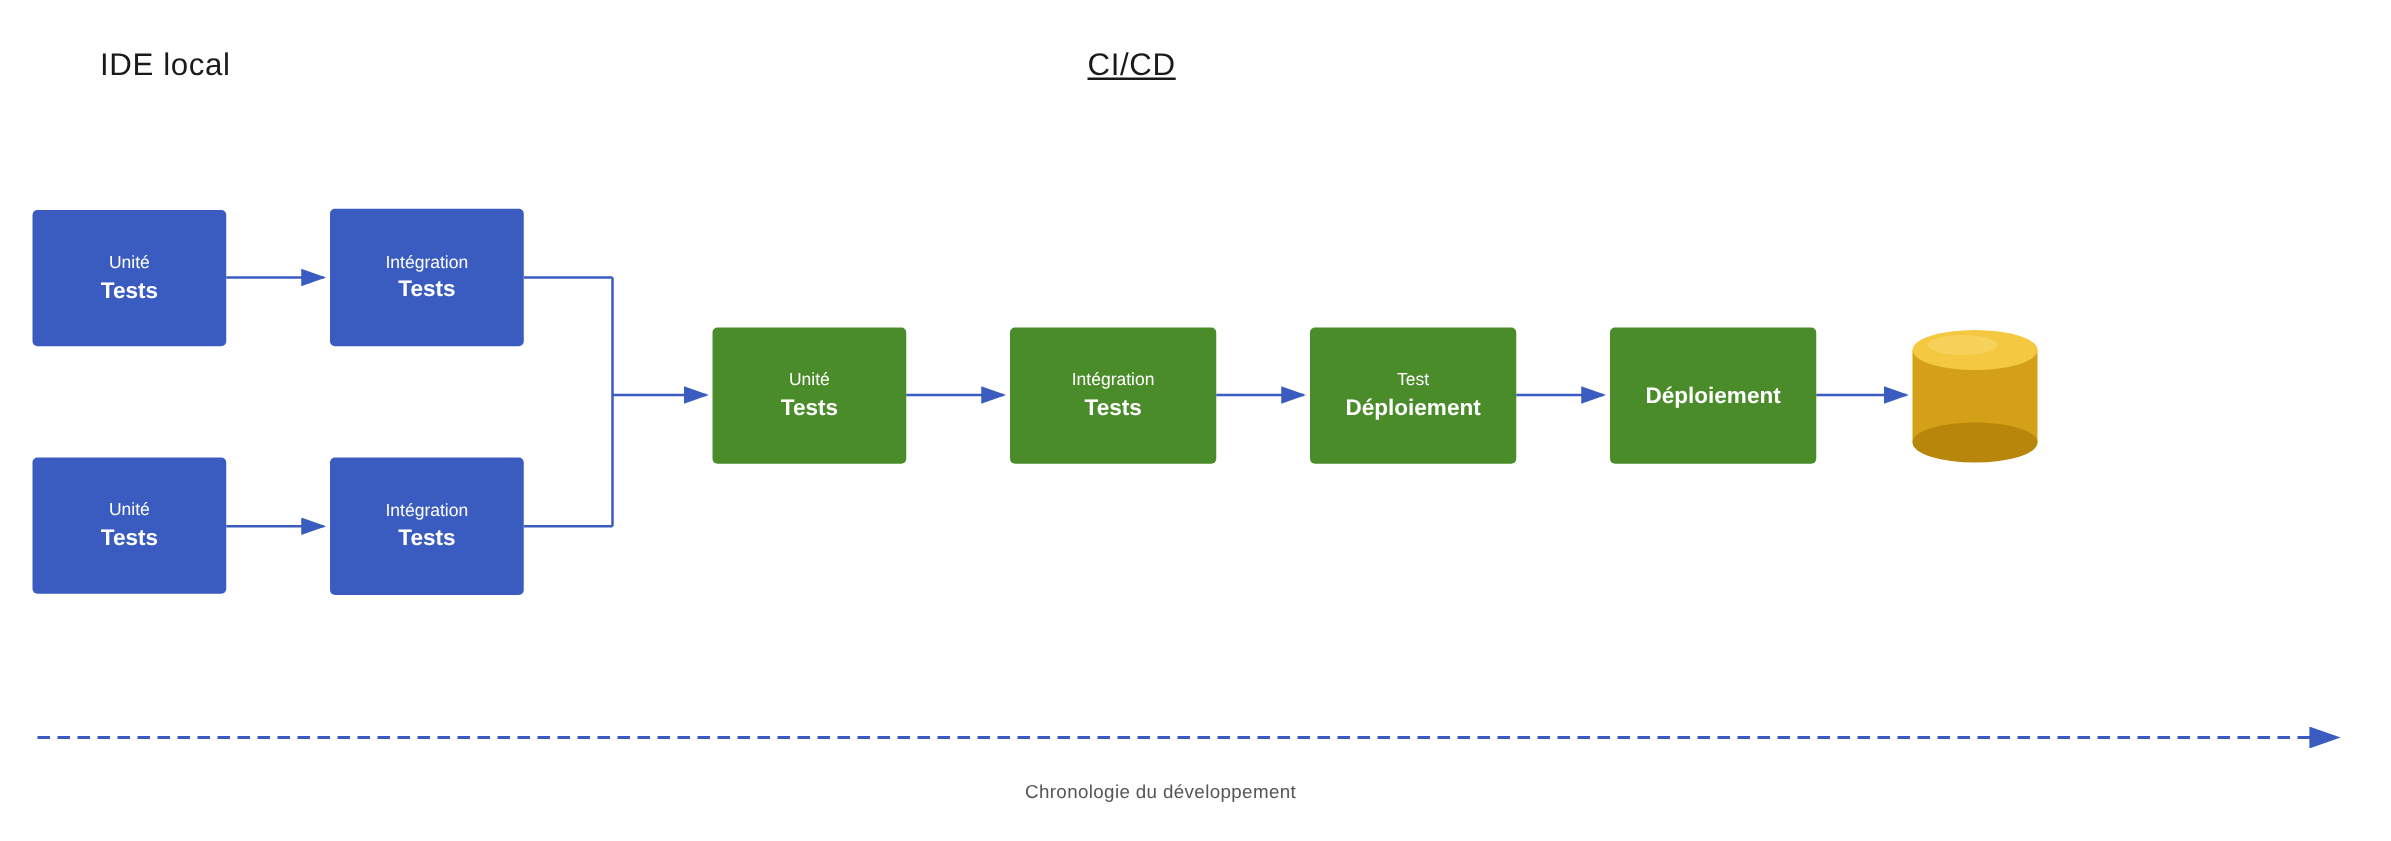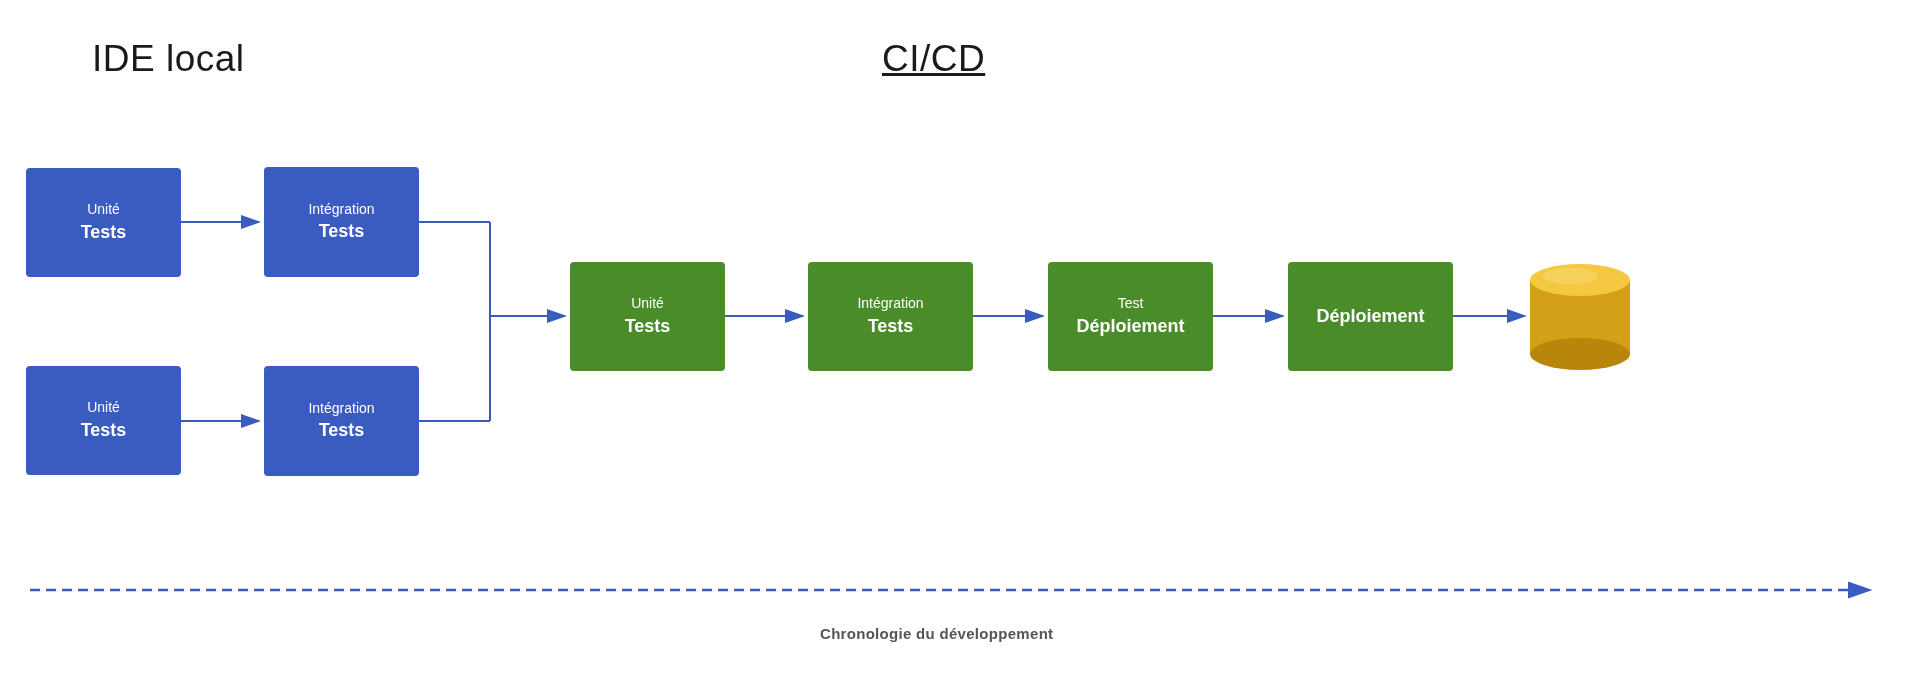--- a/index.html
+++ b/index.html
@@ -15,25 +15,24 @@
     .diagram-container {
       position: absolute;
       top: 0; left: 0;
       width: 1913px;
       height: 673px;
     }
 
     
     .section-label {
       position: absolute;
-      font-size: 37px;
+      font-size: 25px;
       font-weight: 300;
       color: #1a1a1a;
       letter-spacing: 0.5px;
-      margin-left: 12px;
     }
 
     
     .box-blue {
       position: absolute;
       background: #3a5bbf;
       color: #ffffff;
       border-radius: 4px;
       display: flex;
       flex-direction: column;
@@ -173,15 +172,15 @@
 
     <rect x="5" y="28" width="100" height="74" fill="#d4a017"></rect>
 
     <ellipse cx="55" cy="102" rx="50" ry="16" fill="#b8860b"></ellipse>
 
     <ellipse cx="55" cy="28" rx="50" ry="16" fill="#f5c842"></ellipse>
 
     <ellipse cx="45" cy="24" rx="28" ry="8" fill="#f9d96a" opacity="0.6"></ellipse>
   </svg>
 
-  <div class="timeline-label" style="left: 820px; top: 625px; font-weight: bold;">Chronologie du développement</div>
+  <div class="timeline-label" style="left: 820px; top: 625px;">Chronologie du développement</div>
 
 </div>
 
 </body></html>

